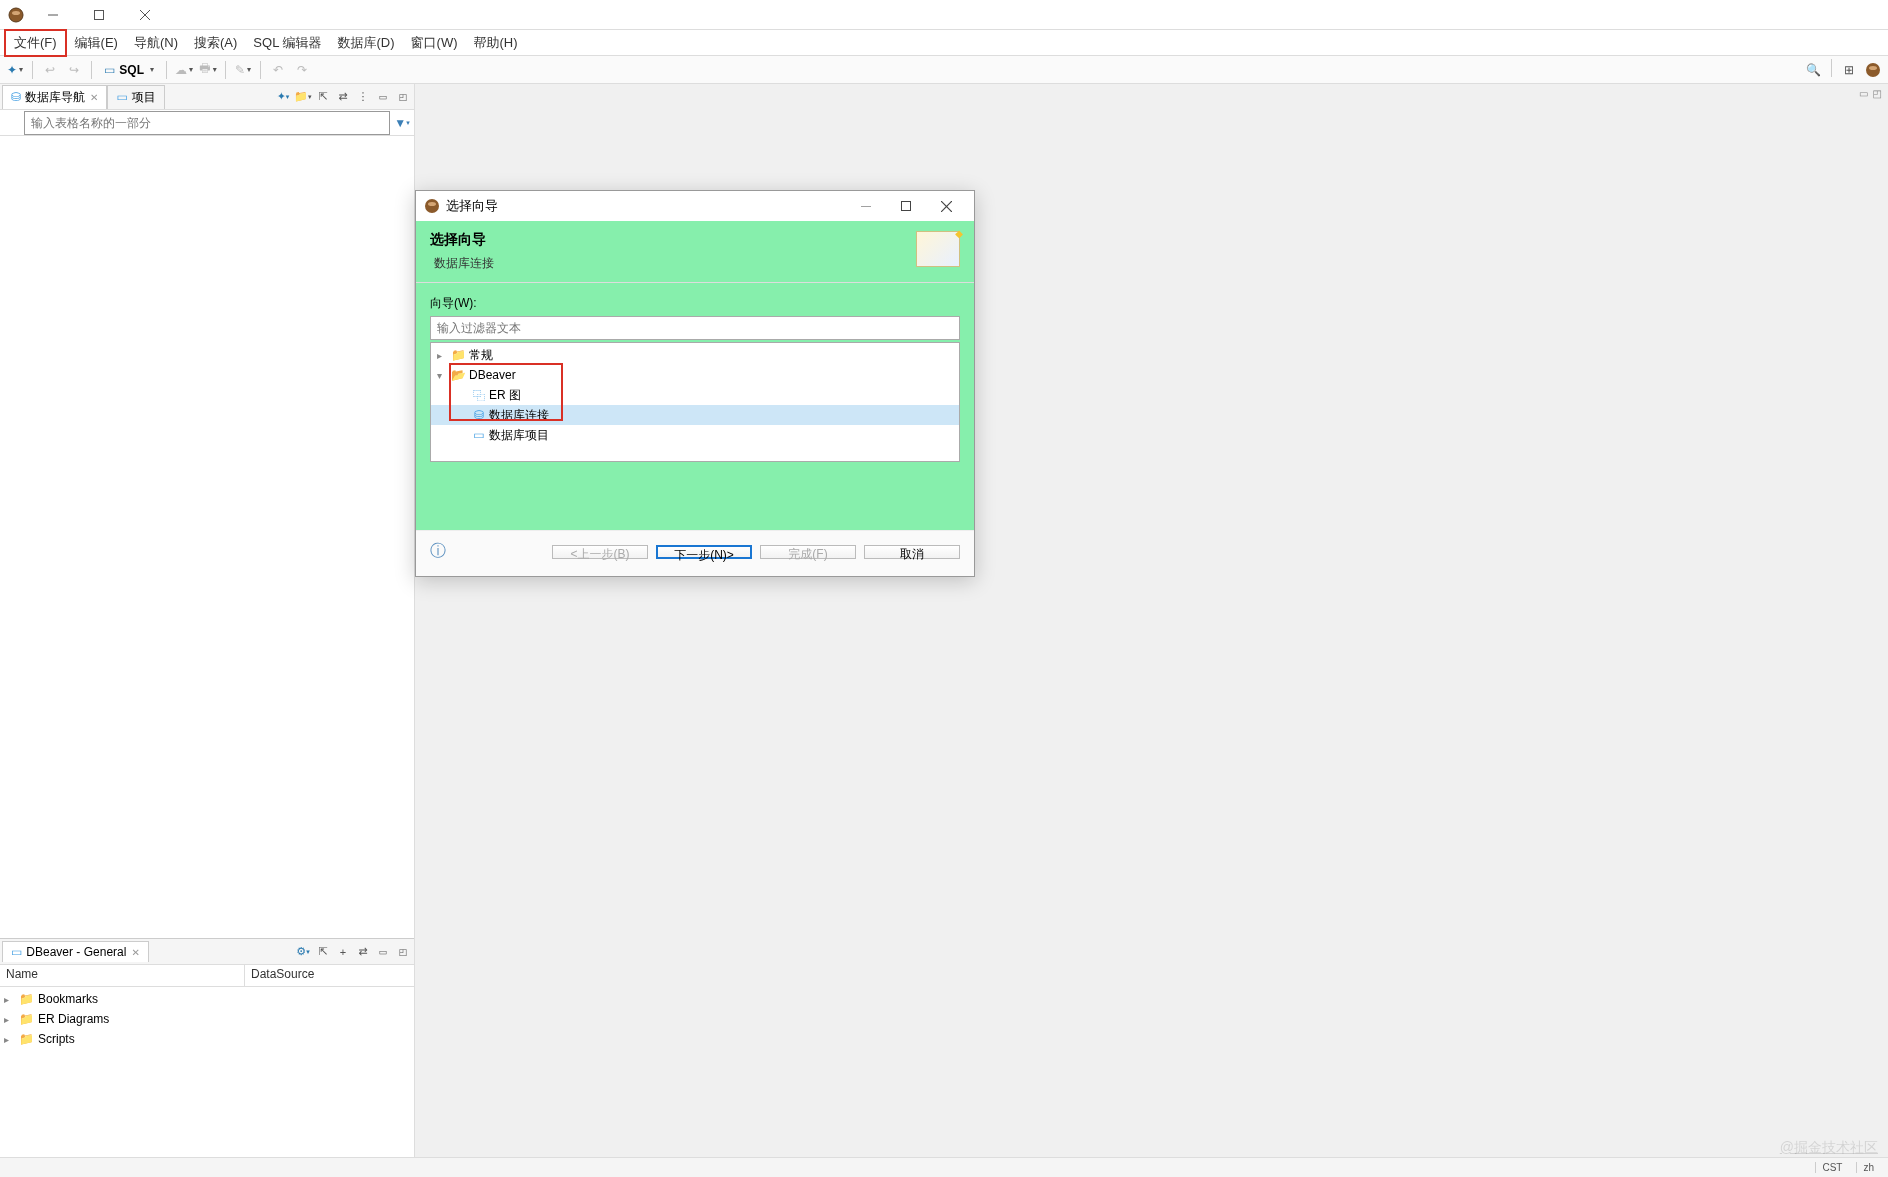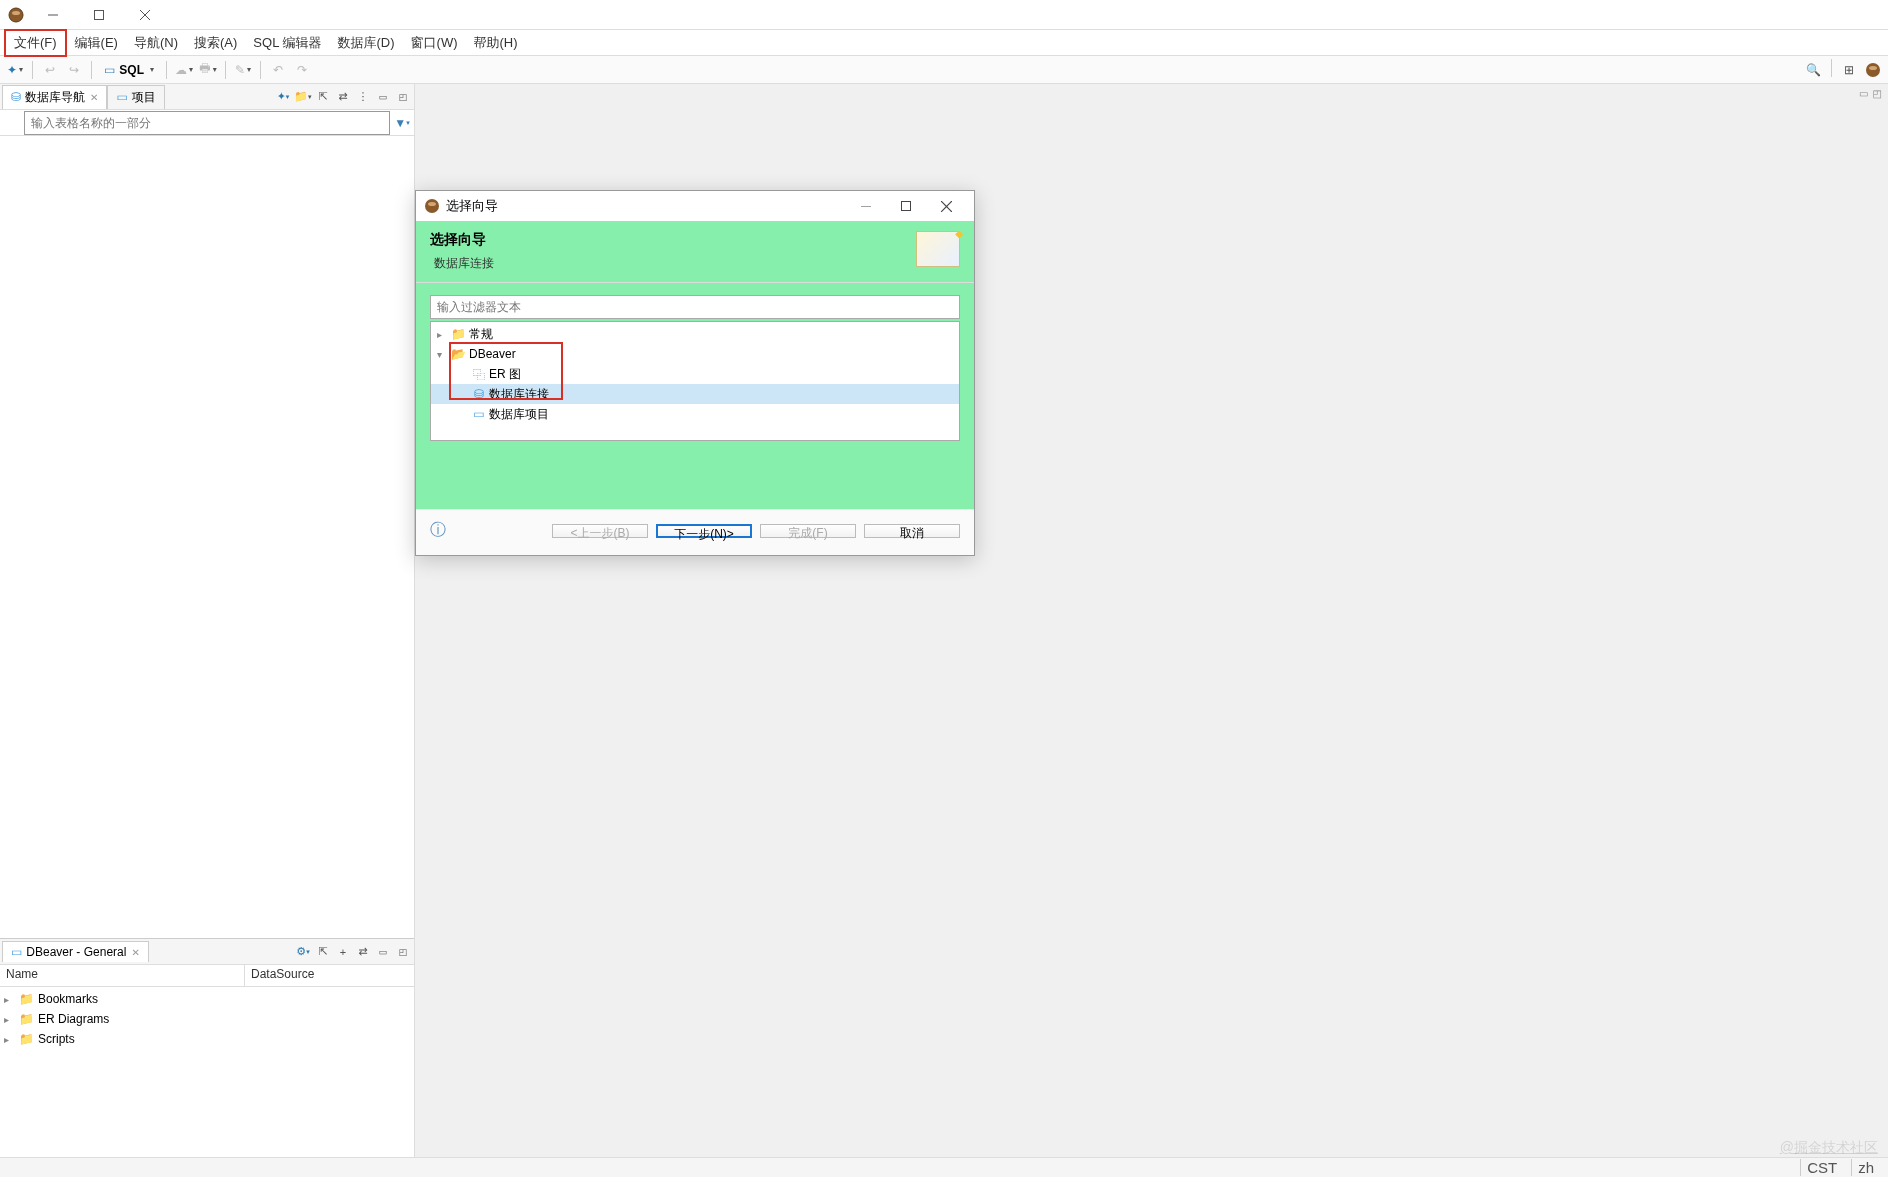--- a/index.html
+++ b/index.html
@@ -84,21 +84,21 @@
 .wiz-label { }
 .red-box { position: absolute; border: 2.5px solid #d93025; pointer-events: none; }
 .dialog-spacer { height: 60px; }
 .dialog-footer { display: flex; align-items: center; padding: 10px 14px 14px; gap: 8px; border-top: 1px solid #eee; background: #fafafa; }
 .help-icon { color: #5a8fbf; font-size: 16px; cursor: pointer; margin-right: auto; }
 .dlg-btn { min-width: 96px; height: 14px; border: 1px solid #bbb; background: linear-gradient(#fff, #f2f2f2); font-size: 12px; cursor: pointer; }
 .dlg-btn:disabled { color: #aaa; cursor: default; }
 .dlg-btn.primary { border: 2px solid #1976d2; }
 
 
-.statusbar { position: absolute; bottom: 0; left: 0; right: 0; height: 20px; background: #f5f5f5; border-top: 1px solid #ddd; display: flex; align-items: center; justify-content: flex-end; padding: 8px 8px; gap: 8px; font-size: 15px; color: #555; }
+.statusbar { position: absolute; bottom: 0; left: 0; right: 0; height: 20px; background: #f5f5f5; border-top: 1px solid #ddd; display: flex; align-items: center; justify-content: flex-end; padding: 8px 8px; gap: 8px; font-size: 10px; color: #555; }
 .statusbar .seg { border-left: 1px solid #ccc; padding: 0 6px; }
 
 
 .watermark { position: absolute; bottom: 20px; right: 10px; color: rgba(0,0,0,0.12); font-size: 14px; text-decoration: underline; }
 
 
 .folder-ico { color: #e6a23c; }
 .db-ico { color: #3b9ae1; }
 .proj-ico { color: #3b9ae1; }
 .er-ico { color: #3b9ae1; }
@@ -290,20 +290,21 @@
     </div>
   </div>
   <div class="dialog-header">
     <div class="dialog-header-text">
       <h2>选择向导</h2>
       <p>数据库连接</p>
     </div>
     <div class="dialog-header-icon"></div>
   </div>
   <div class="dialog-body">
+    <label class="dialog-label">向导(W):</label>
     <input class="dialog-filter" placeholder="输入过滤器文本" style="">
     <div class="wizard-tree" style="position:relative;">
       <div class="wiz-row">
         <span class="wiz-toggle">▸</span>
         <span class="wiz-icon folder-ico">📁</span>
         <span class="wiz-label">常规</span>
       </div>
       <div class="wiz-row">
         <span class="wiz-toggle">▾</span>
         <span class="wiz-icon folder-ico">📂</span>

